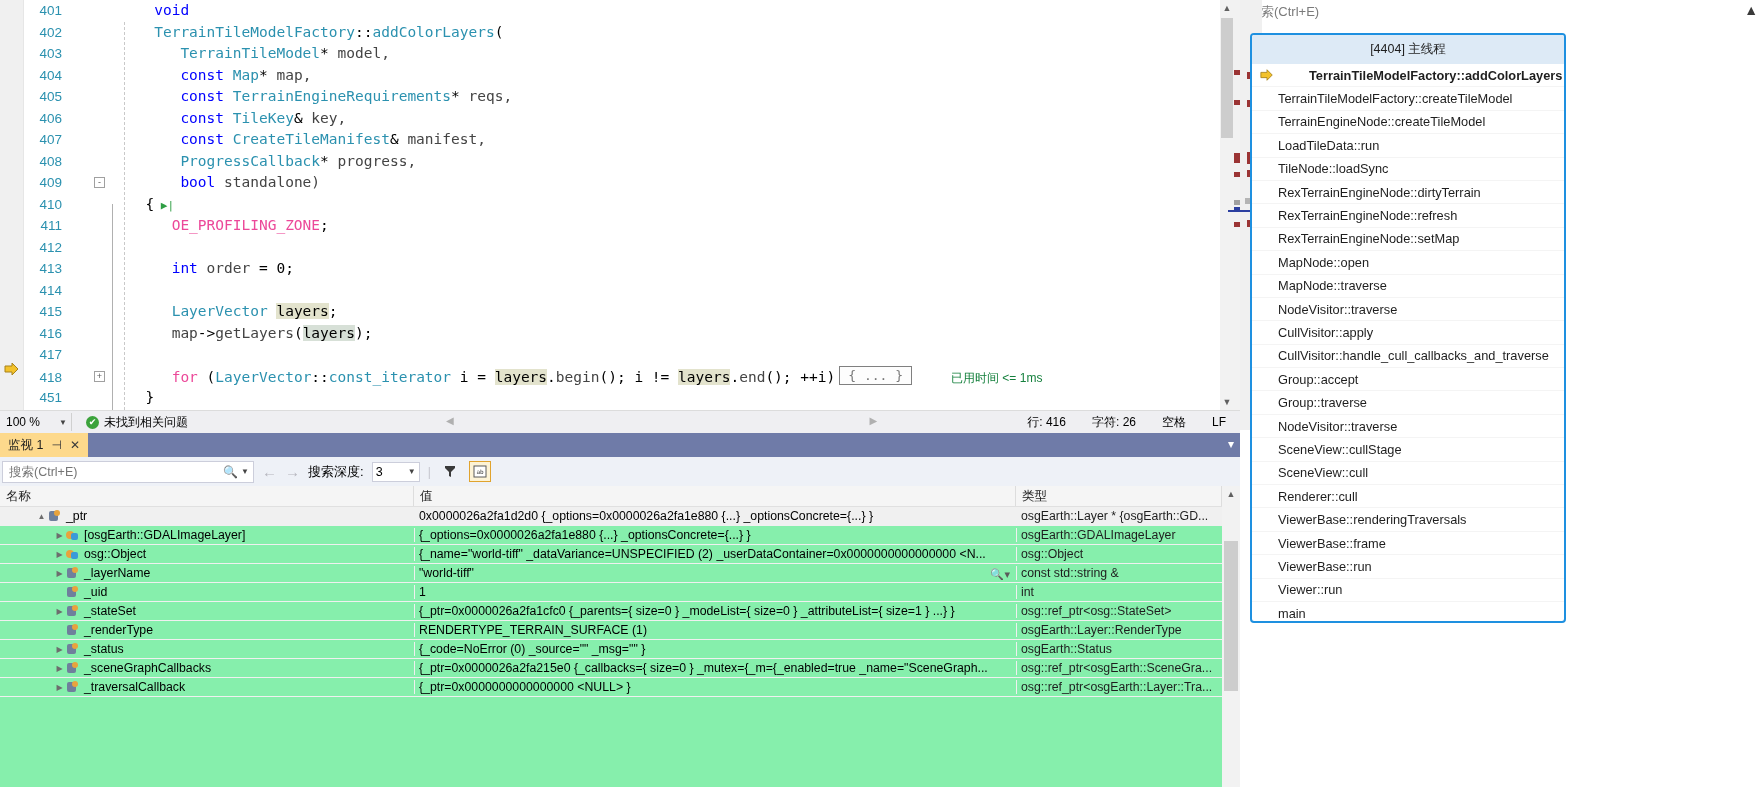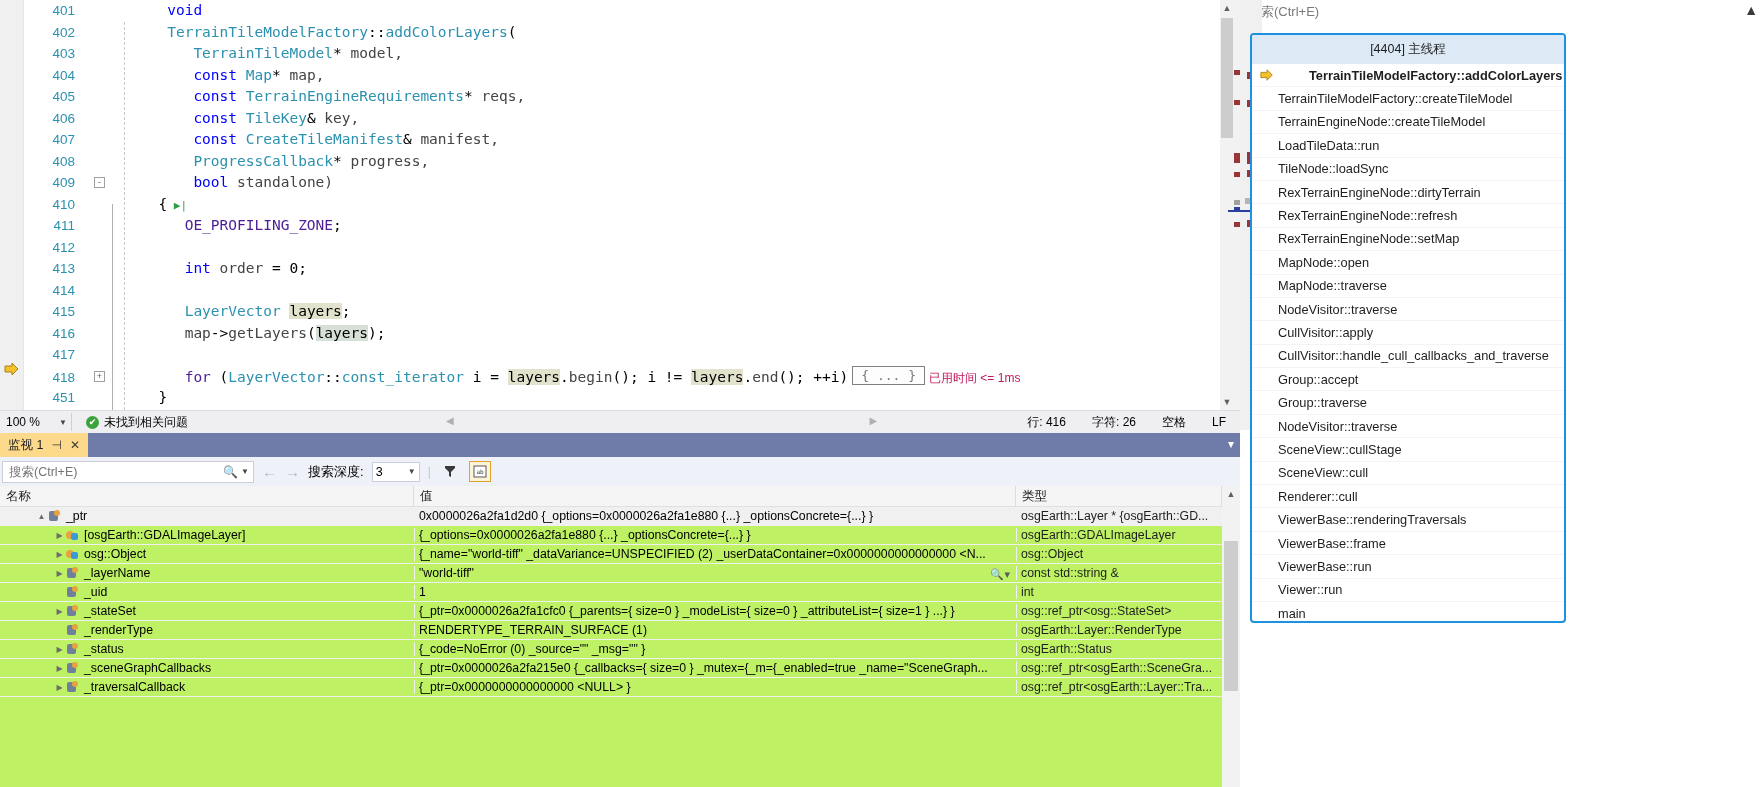--- a/index.html
+++ b/index.html
@@ -11,38 +11,38 @@
     font-size:12px;
     color:#000;
     overflow:hidden;
     position:relative;
   }
   
   #editor-pane { position:absolute; left:0; top:0; width:1240px; height:433px; background:#fff; }
   #editor-indicator-margin { position:absolute; left:0; top:0; width:24px; height:433px; background:#f0f0f0; border-right:1px solid #e6e6e6; }
   #current-stmt-arrow { position:absolute; left:4px; top:361px; width:16px; height:16px; }
   #editor-code { position:absolute; left:24px; top:0; right:20px; top:0; height:410px; font-family:"DejaVu Sans Mono", monospace; font-size:14.5px; }
-  .code-line { height:21.5px; line-height:21.5px; white-space:pre; position:relative;padding-left:13px; }
+  .code-line { height:21.5px; line-height:21.5px; white-space:pre; position:relative; }
   .ln { display:inline-block; width:46px; text-align:right; color:#2b91af; font-family:"Liberation Sans", sans-serif; font-size:13.5px; padding-right:8px; }
   .fold { position:absolute; left:70px; width:11px; height:11px; top:5px; border:1px solid #a0a0a0; background:#fff; color:#606060;
           font-size:9px; line-height:9px; text-align:center; font-family:"Liberation Sans",sans-serif; }
   .guide { position:absolute; left:100px; top:0; bottom:0; width:0; border-left:1px dashed #c9c9c9; }
   .vbar  { position:absolute; left:88px; top:0; bottom:0; width:0; border-left:1px solid #b0b0b0; }
   .kw   { color:#0000ff; }
   .type { color:#2b91af; }
-  .mac  { color:#4c1d95; }
+  .mac  { color:#ec4899; }
   .id   { color:#444; }
   .plain{ color:#000; }
   .num  { color:#000; }
   .hl   { background:#e3e3cd; }
   .hl2  { background:#d7e0d7; }
   .green-arrow { color:#2f9e44; font-size:11px; }
   .collapsed-box { display:inline-block; border:1px solid #808080; background:#fdfdfd; color:#777;
                    padding:0 8px; margin:0 4px; font-size:13px; line-height:17px; vertical-align:2px; }
-  .elapsed { color:#be185d; font-family:"Liberation Sans", sans-serif; font-size:12px; }
+  .elapsed { color:#15803d; font-family:"Liberation Sans", sans-serif; font-size:12px;margin-left:35px; }
   
   #editor-vscroll { position:absolute; right:6px; top:0; width:14px; height:410px; background:#f2f2f2; }
   #editor-vscroll .thumb { position:absolute; left:1px; top:18px; width:12px; height:120px; background:#cdcdcd; }
   .sb-arrow { position:absolute; left:0; width:14px; height:16px; color:#606060; text-align:center; font-size:9px; line-height:16px; }
   #editor-marker-bar { position:absolute; right:0; top:0; width:6px; height:410px; background:#f2f2f2; }
   .marker { position:absolute; left:0; width:6px; height:5px; }
   
   #editor-status { position:absolute; left:0; top:410px; width:1240px; height:23px; background:#efeff2;
                    border-top:1px solid #dcdcdc; display:flex; align-items:center; font-size:12px; }
   #zoom-combo { width:70px; margin-left:2px; height:18px; display:flex; align-items:center; justify-content:space-between;
@@ -62,21 +62,21 @@
   #watch-toolbar { position:absolute; left:0; top:24px; width:1240px; height:29px; background:#eef1f7;
                    display:flex; align-items:center; gap:8px; }
   #watch-search { width:252px; height:22px; margin-left:2px; background:#fff; border:1px solid #cccedb;
                   display:flex; align-items:center; padding:0 4px; }
   #watch-search input { border:0; outline:0; flex:1; font-size:12.5px; font-family:"Liberation Sans",sans-serif; color:#1e1e1e; }
   .nav-arrow { color:#b6b6be; font-size:15px; }
   #depth-combo { width:48px; height:20px; background:#fff; border:1px solid #cccedb; display:flex;
                  align-items:center; justify-content:space-between; padding:0 3px; font-size:12.5px; }
   .tb-btn { width:22px; height:21px; display:flex; align-items:center; justify-content:center; font-size:12px; color:#3a3a3a; }
   .tb-btn.active { border:1px solid #e0a32e; background:#fdf3d6; }
-  #watch-grid { position:absolute; left:0; top:53px; width:1222px; height:301px; background:#bef264; }
+  #watch-grid { position:absolute; left:0; top:53px; width:1222px; height:301px; background:#86efac; }
   #watch-header { display:flex; height:21px; background:#f5f5f5; border-bottom:1px solid #e0e0e0;
                   font-size:12.5px; color:#1e1e1e; }
   #watch-header > div { padding:2px 6px; border-right:1px solid #ddd; }
   .col-name { width:414px; } .col-value { width:602px; } .col-type { flex:1; }
   .wrow { display:flex; height:19px; border-bottom:1px solid #f0f0f0; font-size:12.3px; align-items:center; }
   .wrow.sel { background:#f0f0f0; }
   .wname { width:414px; display:flex; align-items:center; overflow:hidden; white-space:nowrap; }
   .wval  { width:602px; overflow:hidden; white-space:nowrap; padding-left:4px; border-left:1px solid #f0f0f0; position:relative; }
   .wtype { flex:1; overflow:hidden; white-space:nowrap; padding-left:4px; border-left:1px solid #f0f0f0; color:#1e1e1e; }
   .expander { width:11px; color:#6d6d6d; font-size:8px; text-align:center; flex:none; }

